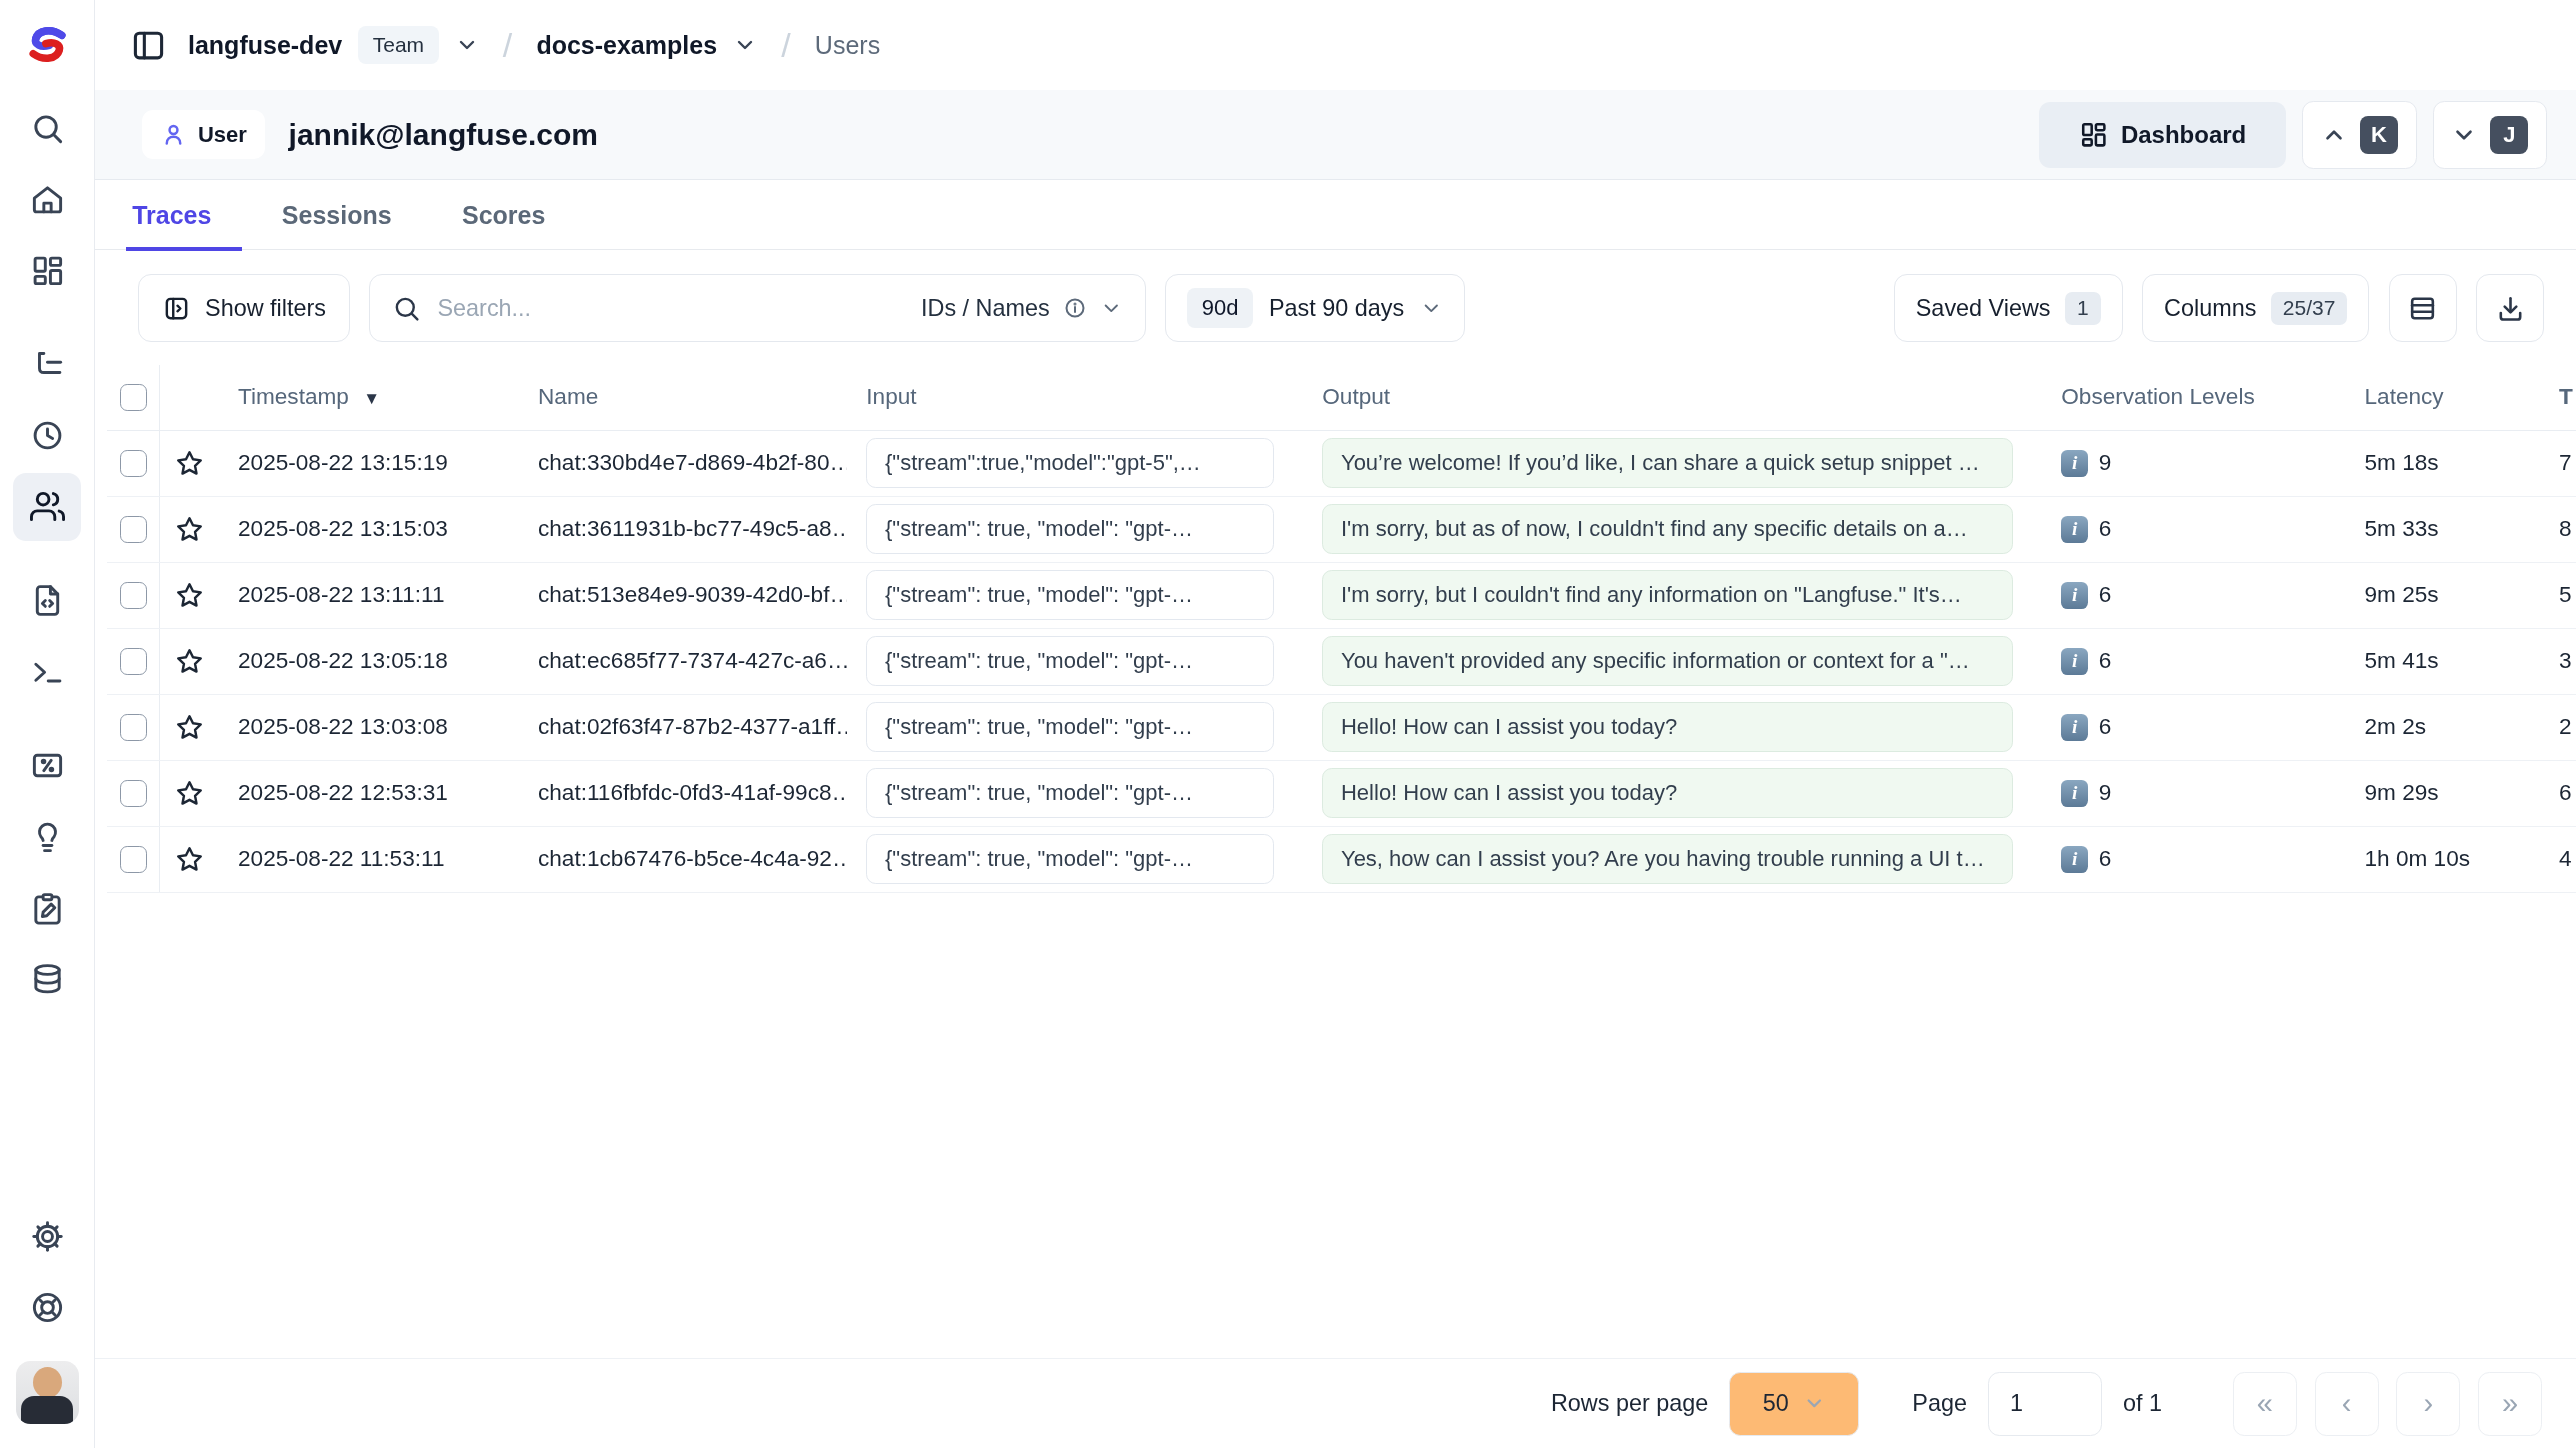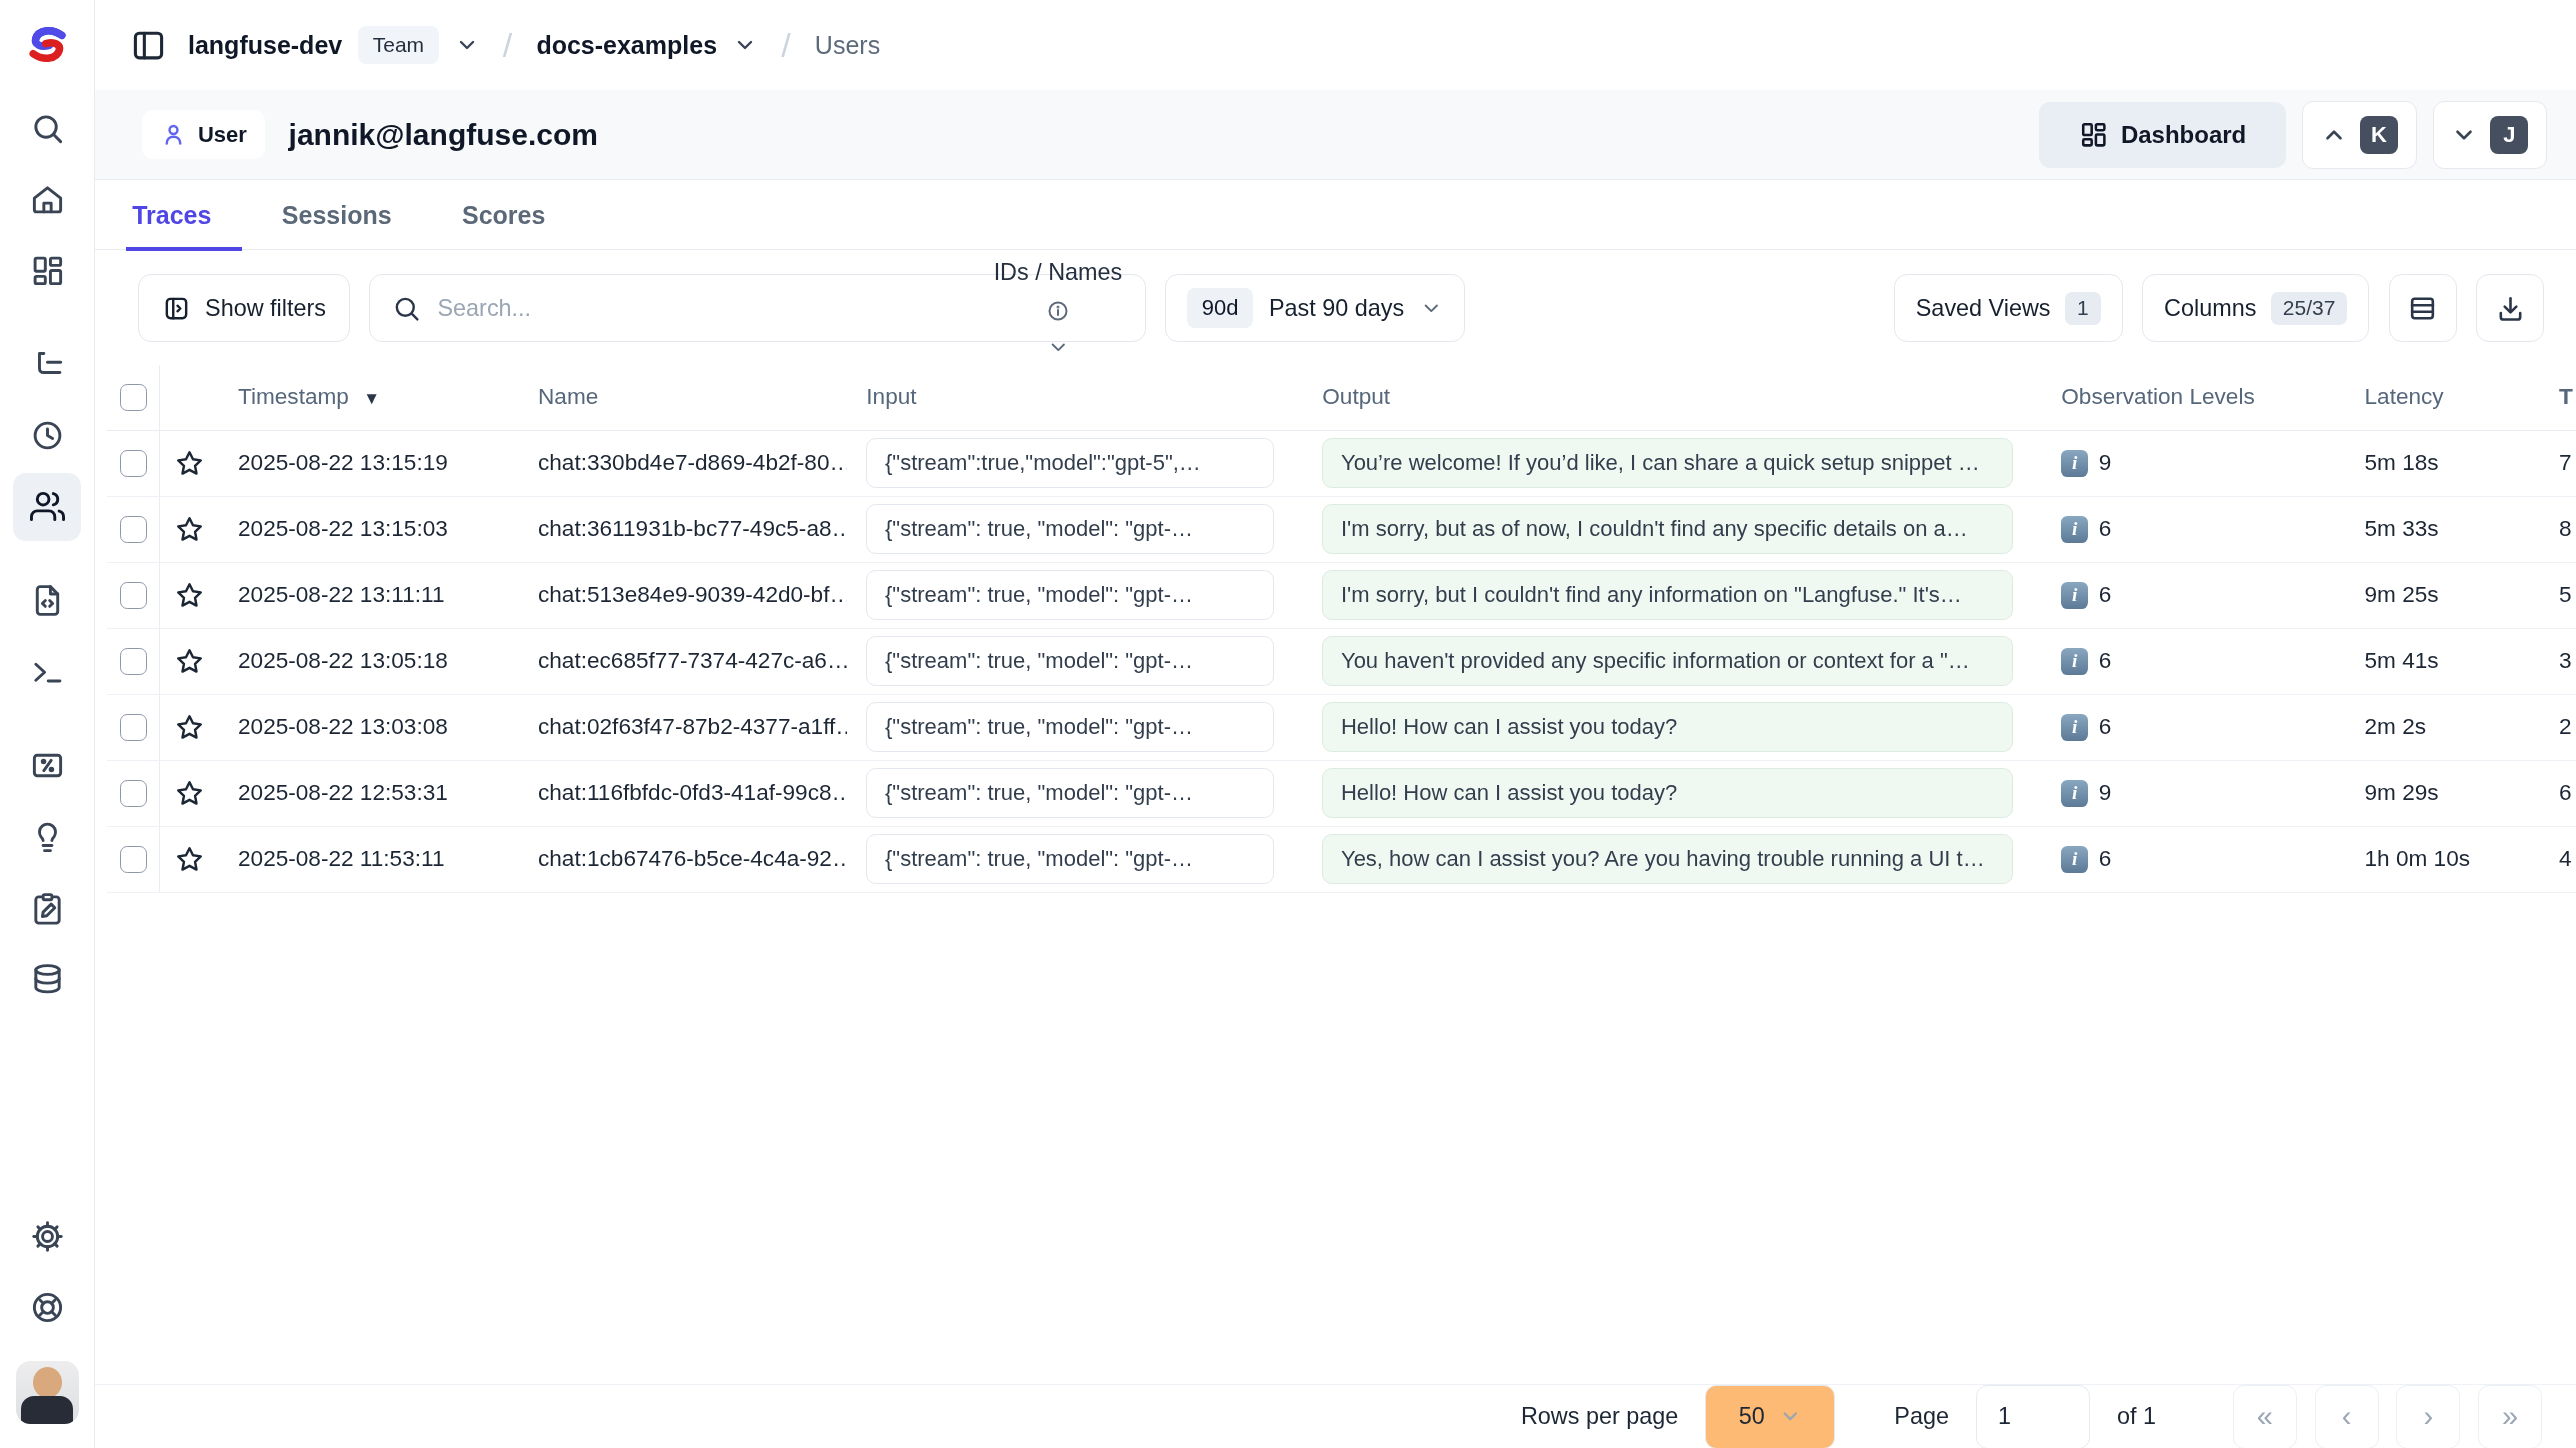--- a/index.html
+++ b/index.html
@@ -72,21 +72,21 @@
   
   .toolbar { display:flex; align-items:center; gap:19.3px; padding:24px 32px 22.6px 43px; }
   .btn { height:68px; border:0.8px solid #e4e8ee; border-radius:13px; background:#fff;
     display:flex; align-items:center; font-size:23.4px; color:#17202e; }
   .btn svg { stroke:currentColor; fill:none; stroke-width:2; stroke-linecap:round; stroke-linejoin:round; }
   .show-filters { padding:0 22.6px; gap:14.5px; font-weight:500; }
   .show-filters svg { width:29px; height:29px; }
   .searchbox { width:777px; padding:0 22.6px; gap:16px; }
   .searchbox .mag svg { width:29px; height:29px; stroke:#2b3648; }
   .search-ph { flex:1; color:#9aa6b4; font-size:23.4px; }
-  .search-scope { display:flex; align-items:center; gap:13px; font-weight:500; color:#24303f;flex-direction:column; }
+  .search-scope { display:flex; align-items:center; gap:13px; font-weight:500; color:#24303f; }
   .search-scope .chev svg { width:22.6px; height:22.6px; stroke:#5d6a7a; }
   .info-circ svg { width:24px; height:24px; stroke:#5d6a7a; }
   .datebtn { padding:0 21px; gap:16px; }
   .chip2 { background:#eef2f6; border-radius:8px; padding:7.2px 14.5px; font-size:22px; color:#0f172a; }
   .datebtn .chev svg { width:22.6px; height:22.6px; stroke:#5d6a7a; }
   .spacer { flex:1; }
   .count-badge { background:#e7ecf2; border-radius:7.2px; padding:4.8px 12px; font-size:21px; color:#333f4e; }
   .txtbtn { padding:0 21px; gap:14.5px; font-weight:500; }
   .iconbtn { width:68px; justify-content:center; color:#2b3648; }
   .iconbtn svg { width:31px; height:31px; }
@@ -111,22 +111,22 @@
   .output-box { border:1.2px solid #dcebe0; background:#f0f9f1; }
   .c-obs { display:flex; align-items:center; gap:10.5px; padding-left:19.3px; }
   .info-badge { width:27px; height:27px; border-radius:6.4px; color:#fff; font-size:19.3px; font-weight:700;
     background:linear-gradient(180deg,#8aa7c0,#5c7a97); display:flex; align-items:center;
     justify-content:center; font-family:"Liberation Serif",serif; font-style:italic; }
   .c-lat { padding-left:14.5px; white-space:nowrap; }
   .c-last { padding-left:8px; overflow:hidden; white-space:nowrap; }
   .th-last { padding-left:8px; overflow:hidden; font-weight:600; }
 
   
-  .tfoot { margin-top:auto; height:64px; border-top:0.8px solid #eef1f5; display:flex;
-    align-items:center; justify-content:flex-end; gap:27px; padding:0 34px; font-size:23.4px;
+  .tfoot { margin-top:auto; height:90px; border-top:0.8px solid #eef1f5; display:flex;
+    align-items:center; justify-content:flex-end; gap:21px; padding:0 34px; font-size:23.4px;
     color:#1c2634; }
   .select50 { width:130px; height:64px; border:0.8px solid #e6eaef; border-radius:11.3px;
     display:flex; align-items:center; justify-content:center; gap:14.5px; background:#fdba74; }
   .select50 svg { width:22.6px; height:22.6px; stroke:#9aa6b4; fill:none; stroke-width:2.4;
     stroke-linecap:round; stroke-linejoin:round; }
   .page-label { margin-left:32px; }
   .pageinput { width:114px; height:64px; border:0.8px solid #e6eaef; border-radius:11.3px;
     display:flex; align-items:center; padding-left:21px; background:#fff; }
   .pager { display:flex; gap:17.7px; margin-left:50px; }
   .pgbtn { width:64px; height:64px; border:0.8px solid #eceff3; border-radius:11.3px; background:#fff;

